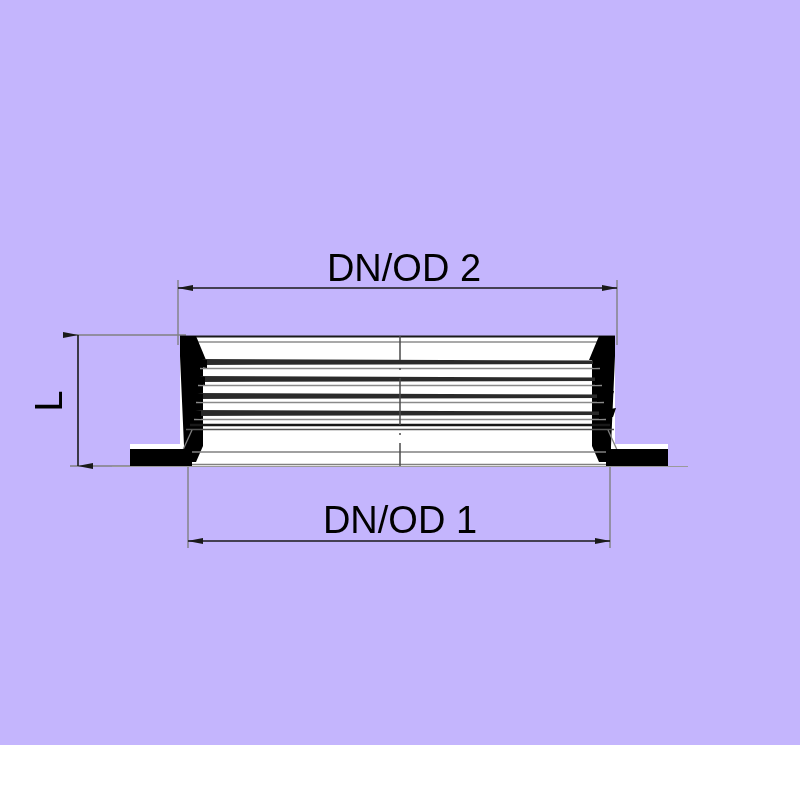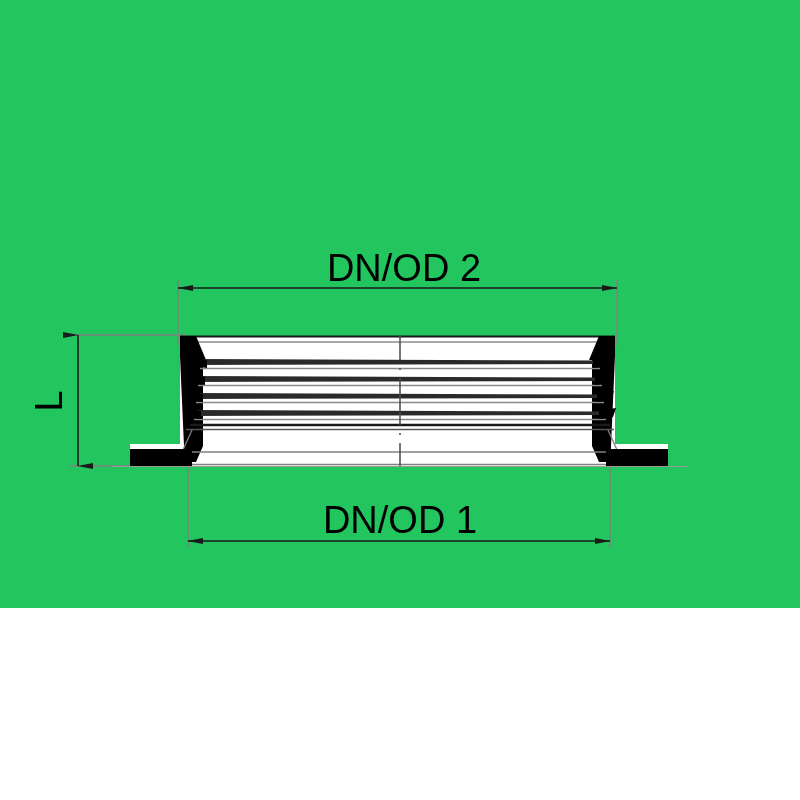--- a/index.html
+++ b/index.html
@@ -9,22 +9,22 @@
   }
   body {
     width: 800px;
     height: 800px;
     font-family: "Liberation Sans", sans-serif;
     overflow: hidden;
   }
   #drawing-root {
     position: relative;
     width: 800px;
-    height: 608px;
-    background: #22c55e;
+    height: 745px;
+    background: #c4b5fd;
   }
   svg#tech-drawing {
     display: block;
     width: 800px;
     height: 800px;
   }
   .dim-text {
     font-family: "Liberation Sans", sans-serif;
     font-size: 38px;
     fill: #000000;

